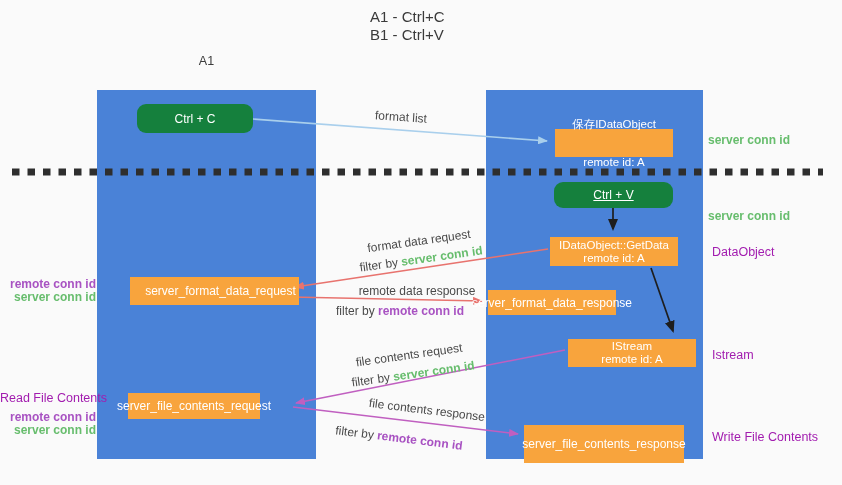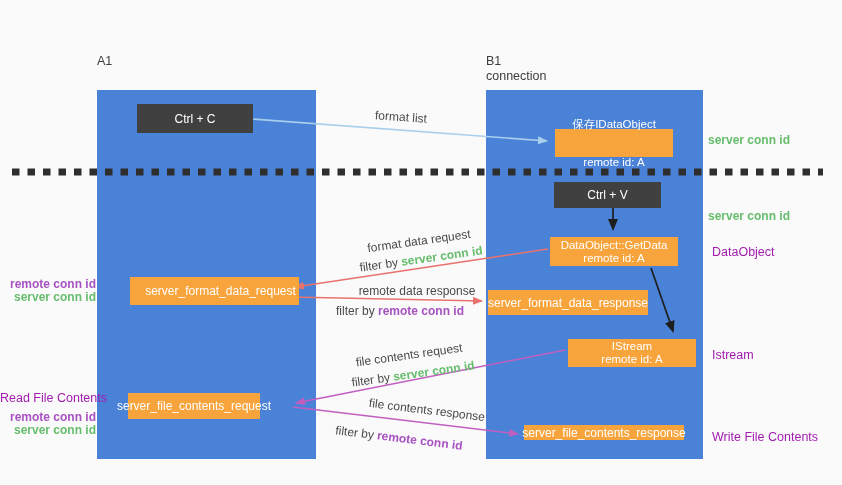--- a/index.html
+++ b/index.html
@@ -1,48 +1,48 @@
 <!DOCTYPE html>
 <html><head>
 <meta charset="utf-8">
 <style>
   html,body{margin:0;padding:0;background:#fafafa;}
   .canvas{
     position:relative;width:842px;height:485px;background:#fafafa;
     font-family:"Liberation Sans",sans-serif;overflow:hidden;
   }
   .title{position:absolute;left:370px;top:8px;font-size:15px;line-height:18px;color:#3a3a3a;white-space:nowrap;}
-  .lane-header{position:absolute;top:54px;text-align:left;font-size:12.5px;line-height:15px;color:#3c3c3c;}
+  .lane-header{position:absolute;top:54px;text-align:center;font-size:12.5px;line-height:15px;color:#3c3c3c;}
   .lane{position:absolute;background:#4a82d7;z-index:1;}
   .overlay{position:absolute;left:0;top:0;z-index:2;}
   .box{position:absolute;z-index:3;color:#fff;text-align:center;white-space:nowrap;}
-  .box.green{background:#404040;}
+  .box.green{background:#15803d;border-radius:9px;}
   .box.orange{background:#f8a43d;}
   .box.one-line{font-size:12px;display:flex;align-items:center;justify-content:center;}
   .box.two-line{font-size:11.5px;line-height:13px;display:flex;flex-direction:column;align-items:center;justify-content:center;}
   .mid-label{position:absolute;z-index:4;font-size:12px;color:#4a4a4a;white-space:nowrap;}
   .mid-label .key-green{color:#67bd6d;font-weight:bold;}
   .mid-label .key-purple{color:#a852c2;font-weight:bold;}
   .side-label{position:absolute;z-index:4;font-size:12.5px;color:#a21caf;white-space:nowrap;}
   .side-label.green{color:#67bd6d;font-weight:bold;font-size:12px;}
   .side-label.purple{color:#a852c2;font-weight:bold;font-size:12px;}
   .left-col{left:0;width:96px;text-align:right;}
 </style>
 </head>
 <body>
 
 <div class="canvas">
 
+  <div class="title">
+    <div>A1 - Ctrl+C</div>
+    <div>B1 - Ctrl+V</div>
+  </div>
 
   <div class="lane-header" style="left:97px;width:219px;">
     <div>A1</div>
-  </div>
-  <div class="lane-header" style="left:486px;width:217px;">
-    <div>B1</div>
-    <div>connection</div>
   </div>
 
   <div class="lane" style="left:97px;top:90px;width:219px;height:369px;"></div>
   <div class="lane" style="left:486px;top:90px;width:217px;height:369px;"></div>
 
   <svg class="overlay" width="842" height="485">
     <defs>
       <marker id="ah-blue" markerUnits="userSpaceOnUse" markerWidth="10" markerHeight="8" refX="9" refY="4" orient="auto">
           <path d="M0,0 L10,4 L0,8 Z" fill="#a9cfec"></path>
         </marker>
@@ -66,41 +66,41 @@
     <line x1="293" y1="407" x2="518" y2="434" stroke="#c05fc0" stroke-width="1.5" marker-end="url(#ah-mag)"></line>
   </svg>
 
   <div class="box green one-line" style="left:137px;top:104px;width:116px;height:29px;">
     <span>Ctrl + C</span>
   </div>
   <div class="box orange two-line" style="left:555px;top:129px;width:118px;height:28px;gap:25px;">
     <div>保存IDataObject</div>
     <div>remote id: A</div>
   </div>
-  <div class="box green one-line" style="left:554px;top:182px;width:107px;height:26px;">
+  <div class="box green one-line" style="left:554px;top:182px;width:119px;height:26px;text-decoration:underline;">
     <span>Ctrl + V</span>
   </div>
   <div class="box orange two-line" style="left:550px;top:237px;width:128px;height:29px;">
-    <div>DataObject::GetData</div>
+    <div>IDataObject::GetData</div>
     <div>remote id: A</div>
   </div>
   <div class="box orange one-line" style="left:130px;top:277px;width:157px;height:28px;padding-left:12px;">
     <span>server_format_data_request</span>
   </div>
-  <div class="box orange one-line" style="left:488px;top:290px;width:160px;height:25px;">
+  <div class="box orange one-line" style="left:488px;top:290px;width:128px;height:25px;">
     <span>server_format_data_response</span>
   </div>
   <div class="box orange two-line" style="left:568px;top:339px;width:128px;height:28px;">
     <div>IStream</div>
     <div>remote id: A</div>
   </div>
   <div class="box orange one-line" style="left:128px;top:393px;width:132px;height:26px;">
     <span>server_file_contents_request</span>
   </div>
-  <div class="box orange one-line" style="left:524px;top:425px;width:160px;height:15px;align-items:flex-end;">
+  <div class="box orange one-line" style="left:524px;top:425px;width:160px;height:38px;">
     <span>server_file_contents_response</span>
   </div>
 
   <div class="mid-label" style="left:401px;top:117px;transform:translate(-50%,-50%) rotate(4deg);">format list</div>
 
   <div class="mid-label" style="left:419px;top:241px;transform:translate(-50%,-50%) rotate(-8deg);">format data request</div>
   <div class="mid-label" style="left:421px;top:259px;transform:translate(-50%,-50%) rotate(-8deg);">
     <span>filter by</span>
     <span class="key-green">server conn id</span>
   </div>

